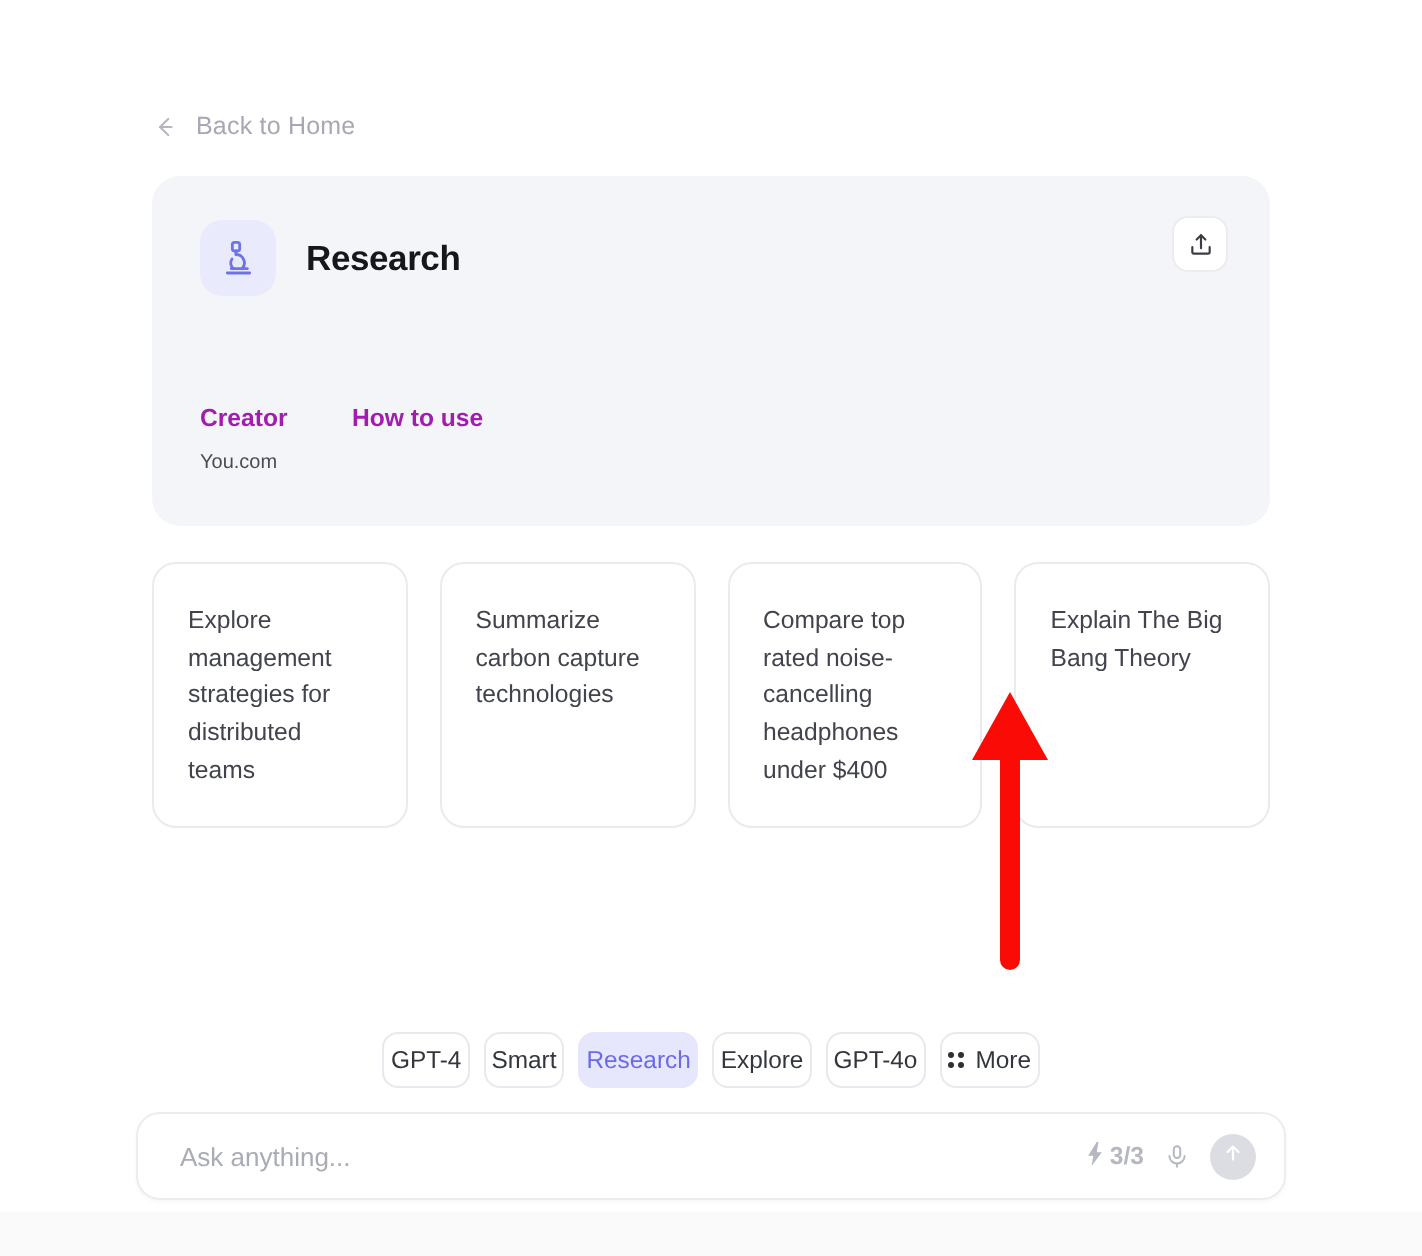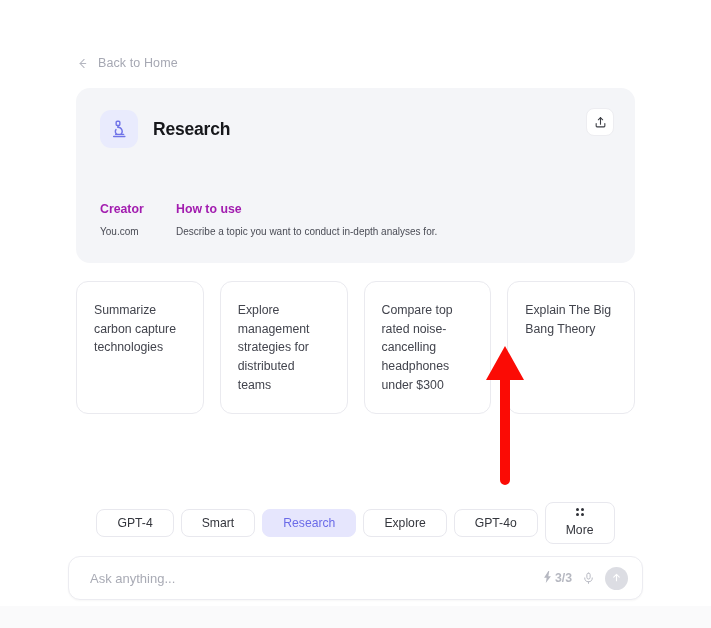--- a/index.html
+++ b/index.html
@@ -161,38 +161,37 @@
     display: flex;
     justify-content: center;
     align-items: center;
     gap: 7px;
     margin-bottom: 12px;
   }
   .pill {
     border: 1px solid #e8e8ee;
     background: #ffffff;
     border-radius: 8px;
-    padding: 5px 20px;
+    padding: 5px 3px;
     font-size: 12.2px;
     color: #34363d;
     cursor: pointer;
     white-space: nowrap;
     line-height: 1.35;
   }
   .pill.active {
     background: #e6e6fd;
     border-color: #e6e6fd;
     color: #6b6be8;
   }
   .pill.more {
     display: flex;
     align-items: center;
     gap: 6px;
     border-color: #e8e8ee;
-    flex-direction: column;
   }
   .dot-grid {
     display: grid;
     grid-template-columns: 3px 3px;
     grid-template-rows: 3px 3px;
     gap: 2px;
   }
   .dot-grid i {
     display: block;
     width: 3px;
@@ -296,29 +295,28 @@
           <path d="M12 15V3"></path>
           <path d="M8 7l4-4 4 4"></path>
           <path d="M4 14v4.5A1.5 1.5 0 0 0 5.5 20h13a1.5 1.5 0 0 0 1.5-1.5V14"></path>
         </svg>
       </div>
 
       <div class="meta">
         <div class="meta-head">Creator</div>
         <div class="meta-head">How to use</div>
         <div class="meta-val">You.com</div>
-        <div class="meta-val">Describe a topic you want to conduct in-depth analyses for.</div>
       </div>
 
     </div>
 
     <div class="cards">
+      <div class="sug-card">Explore management strategies for distributed teams</div>
       <div class="sug-card">Summarize carbon capture technologies</div>
-      <div class="sug-card">Explore management strategies for distributed teams</div>
-      <div class="sug-card">Compare top rated noise-cancelling headphones under $300</div>
+      <div class="sug-card">Compare top rated noise-cancelling headphones under $400</div>
       <div class="sug-card">Explain The Big Bang Theory</div>
     </div>
 
     <div class="annotation-arrow">
       <svg width="46" height="142" viewBox="0 0 46 142" fill="none">
         <path d="M23 2 L42 36 L28 36 L28 136 a5 5 0 0 1 -10 0 L18 36 L4 36 Z" fill="#fb0b05"></path>
       </svg>
     </div>
 
   </div>

